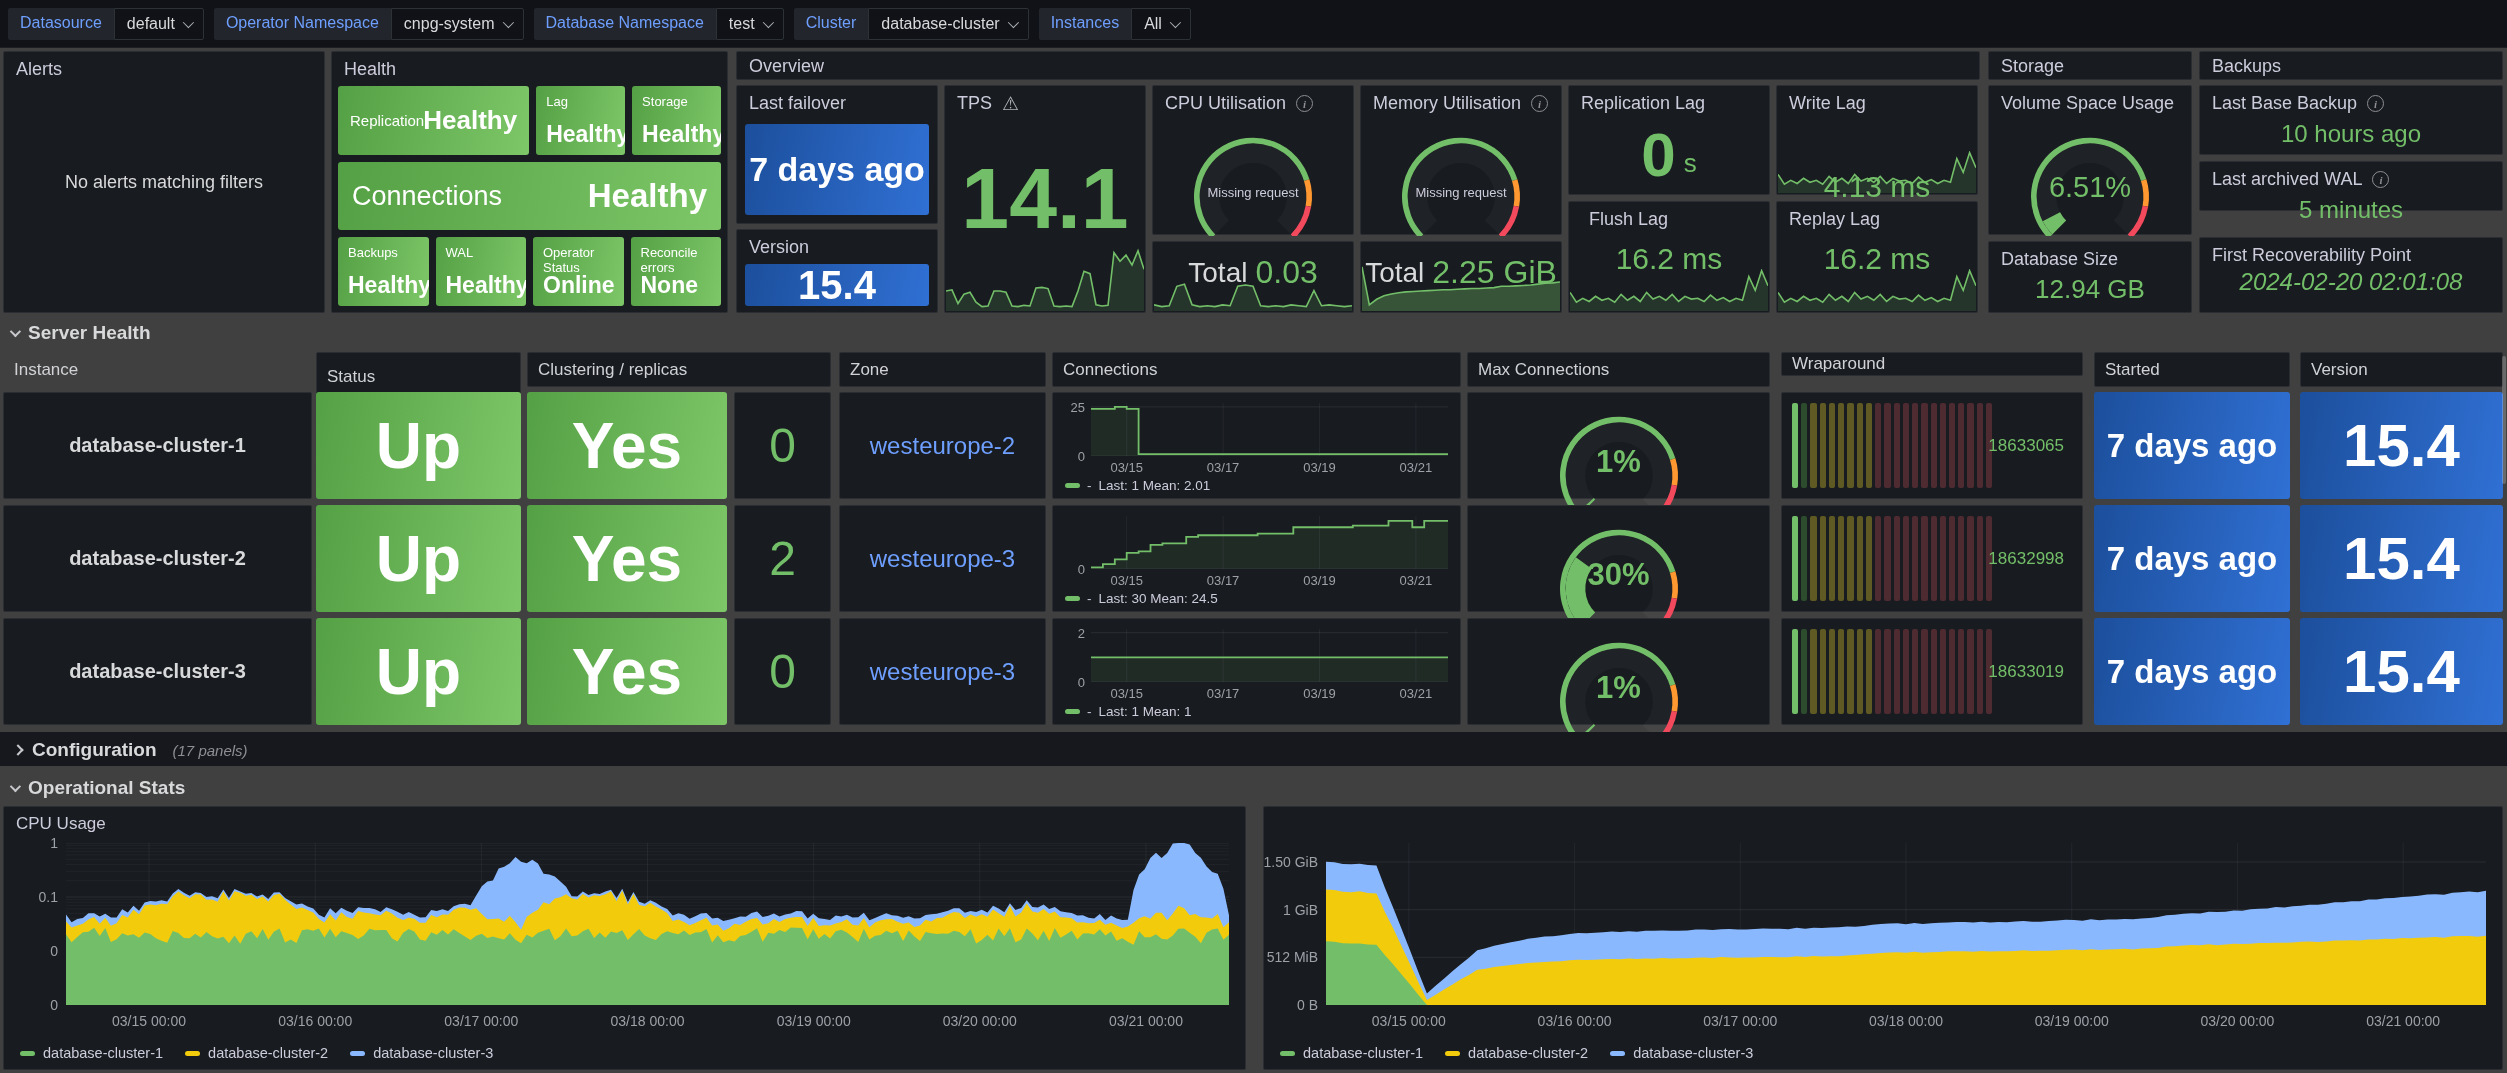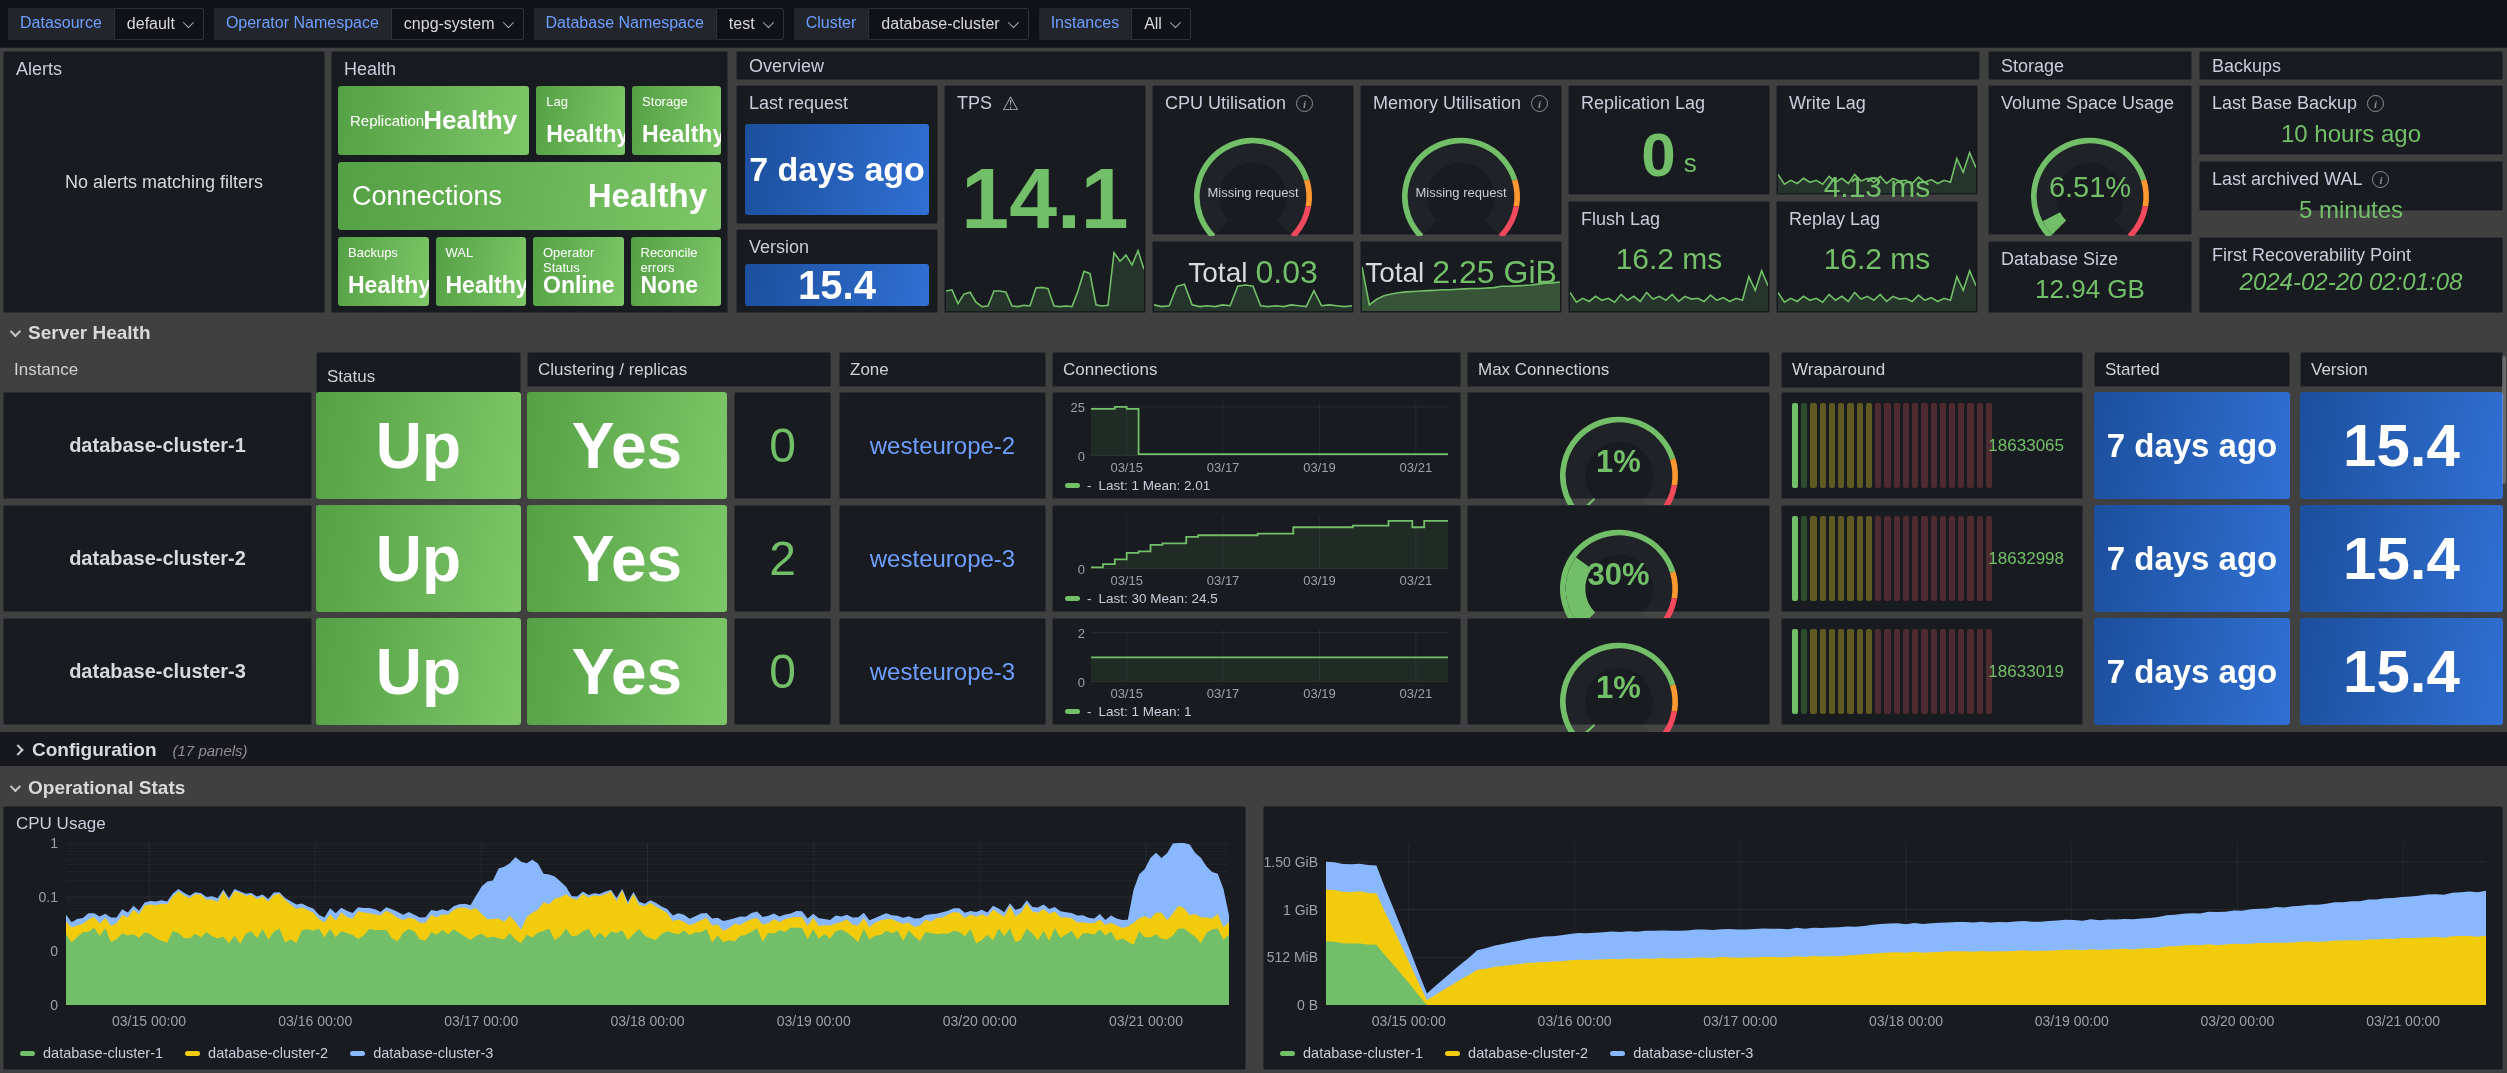--- a/index.html
+++ b/index.html
@@ -183,21 +183,21 @@
     <div class="ptitle">Overview</div>
   </div>
   <div class="panel headerpanel" style="left:1988px;top:51px;width:204px;height:29px;">
     <div class="ptitle">Storage</div>
   </div>
   <div class="panel headerpanel" style="left:2199px;top:51px;width:304px;height:29px;">
     <div class="ptitle">Backups</div>
   </div>
 
   <div class="panel" style="left:736px;top:85px;width:202px;height:139px;">
-    <div class="ptitle">Last request</div>
+    <div class="ptitle">Last failover</div>
     <div class="tile grad-blue" style="top:38px;">
       <span class="bigwhite" style="font-size:34px;">7 days ago</span>
     </div>
   </div>
   <div class="panel" style="left:736px;top:229px;width:202px;height:84px;">
     <div class="ptitle">Version</div>
     <div class="tile grad-blue" style="top:34px;bottom:6px;">
       <span class="bigwhite" style="font-size:40px;">15.4</span>
     </div>
   </div>
@@ -285,21 +285,21 @@
     <div class="sparkwrap" style="height:42px;">
         <svg viewBox="0 0 100 100" preserveAspectRatio="none" class="sparksvg">
           <path d="M0.00,55.70L3.23,79.20L6.45,69.80L9.68,77.32L12.90,65.10L16.13,74.50L19.35,69.80L22.58,79.20L25.81,60.40L29.03,74.50L32.26,65.10L35.48,77.32L38.71,55.70L41.94,71.68L45.16,65.10L48.39,74.50L51.61,60.40L54.84,77.32L58.06,65.10L61.29,71.68L64.52,69.80L67.74,77.32L70.97,62.28L74.19,74.50L77.42,67.92L80.65,77.32L83.87,69.80L87.10,74.50L90.32,18.10L93.55,51.00L96.77,4.00L100.00,39.72L100,100L0,100Z" fill="rgba(115,191,105,0.16)"></path>
           <path d="M0.00,55.70L3.23,79.20L6.45,69.80L9.68,77.32L12.90,65.10L16.13,74.50L19.35,69.80L22.58,79.20L25.81,60.40L29.03,74.50L32.26,65.10L35.48,77.32L38.71,55.70L41.94,71.68L45.16,65.10L48.39,74.50L51.61,60.40L54.84,77.32L58.06,65.10L61.29,71.68L64.52,69.80L67.74,77.32L70.97,62.28L74.19,74.50L77.42,67.92L80.65,77.32L83.87,69.80L87.10,74.50L90.32,18.10L93.55,51.00L96.77,4.00L100.00,39.72" stroke="#73bf69" stroke-width="1.6" fill="none" vector-effect="non-scaling-stroke"></path>
         </svg>
       </div>
     <div class="statcenter" style="top:36px;">
       <span class="greenval" style="font-size:30px;margin-top:48px;">4.13 ms</span>
     </div>
   </div>
-  <div class="panel" style="left:1568px;top:201px;width:202px;height:112px;">
+  <div class="panel" style="left:1568px;top:201px;width:202px;height:112px;padding-left:8px;">
     <div class="ptitle">Flush Lag</div>
     <div class="sparkwrap" style="height:42px;">
         <svg viewBox="0 0 100 100" preserveAspectRatio="none" class="sparksvg">
           <path d="M0.00,55.70L3.23,79.20L6.45,69.80L9.68,77.32L12.90,65.10L16.13,74.50L19.35,69.80L22.58,79.20L25.81,60.40L29.03,74.50L32.26,65.10L35.48,77.32L38.71,55.70L41.94,71.68L45.16,65.10L48.39,74.50L51.61,60.40L54.84,77.32L58.06,65.10L61.29,71.68L64.52,69.80L67.74,77.32L70.97,62.28L74.19,74.50L77.42,67.92L80.65,77.32L83.87,69.80L87.10,74.50L90.32,18.10L93.55,51.00L96.77,4.00L100.00,39.72L100,100L0,100Z" fill="rgba(115,191,105,0.16)"></path>
           <path d="M0.00,55.70L3.23,79.20L6.45,69.80L9.68,77.32L12.90,65.10L16.13,74.50L19.35,69.80L22.58,79.20L25.81,60.40L29.03,74.50L32.26,65.10L35.48,77.32L38.71,55.70L41.94,71.68L45.16,65.10L48.39,74.50L51.61,60.40L54.84,77.32L58.06,65.10L61.29,71.68L64.52,69.80L67.74,77.32L70.97,62.28L74.19,74.50L77.42,67.92L80.65,77.32L83.87,69.80L87.10,74.50L90.32,18.10L93.55,51.00L96.77,4.00L100.00,39.72" stroke="#73bf69" stroke-width="1.6" fill="none" vector-effect="non-scaling-stroke"></path>
         </svg>
       </div>
     <div class="statcenter" style="top:40px;">
       <span class="greenval" style="font-size:30px;">16.2 ms</span>
     </div>
@@ -367,21 +367,21 @@
     <span>Server Health</span>
   </div>
 
   <div id="table">
       <div class="hcell plain" style="position:absolute;left:3px;top:352px;width:309px;height:35px;">Instance</div>
       <div class="hcell" style="position:absolute;left:316px;top:352px;width:205px;height:50px;">Status</div>
       <div class="hcell" style="position:absolute;left:527px;top:352px;width:304px;height:35px;">Clustering / replicas</div>
       <div class="hcell" style="position:absolute;left:839px;top:352px;width:207px;height:35px;">Zone</div>
       <div class="hcell" style="position:absolute;left:1052px;top:352px;width:409px;height:35px;">Connections</div>
       <div class="hcell" style="position:absolute;left:1467px;top:352px;width:303px;height:35px;">Max Connections</div>
-      <div class="hcell" style="position:absolute;left:1781px;top:352px;width:302px;height:36px;">Wraparound</div>
+      <div class="hcell" style="position:absolute;left:1781px;top:352px;width:302px;height:24px;">Wraparound</div>
       <div class="hcell" style="position:absolute;left:2094px;top:352px;width:196px;height:35px;">Started</div>
       <div class="hcell" style="position:absolute;left:2300px;top:352px;width:203px;height:35px;">Version</div>
       <div>
         <div class="panel cell-dark" style="position:absolute;left:3px;top:392px;width:309px;height:107px;">
           <div class="inst-name">database-cluster-1</div>
         </div>
         <div class="grad-green cell-dark" style="position: absolute; left: 316px; top: 392px; width: 205px; height: 107px; border-radius: 3px;">
           <span class="statusbig">Up</span>
         </div>
         <div class="grad-green cell-dark" style="position: absolute; left: 527px; top: 392px; width: 200px; height: 107px; border-radius: 3px;">

